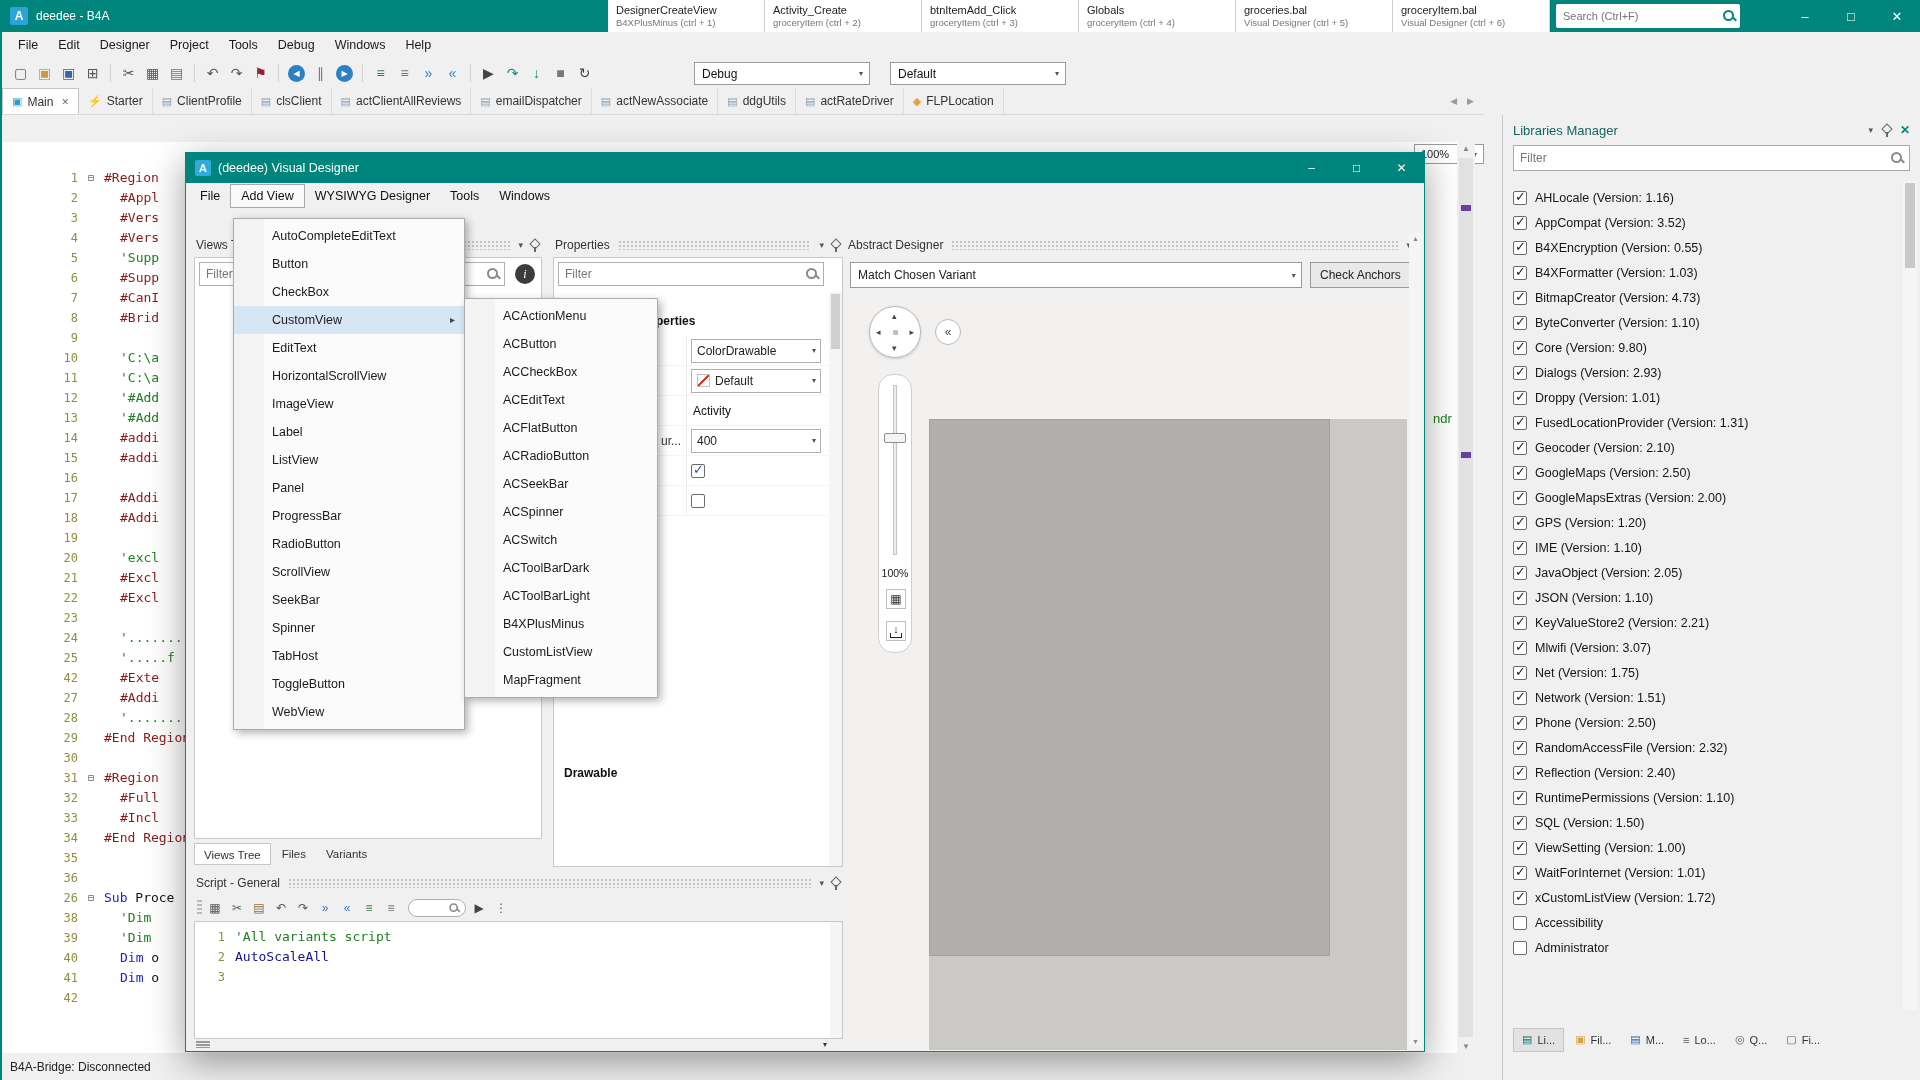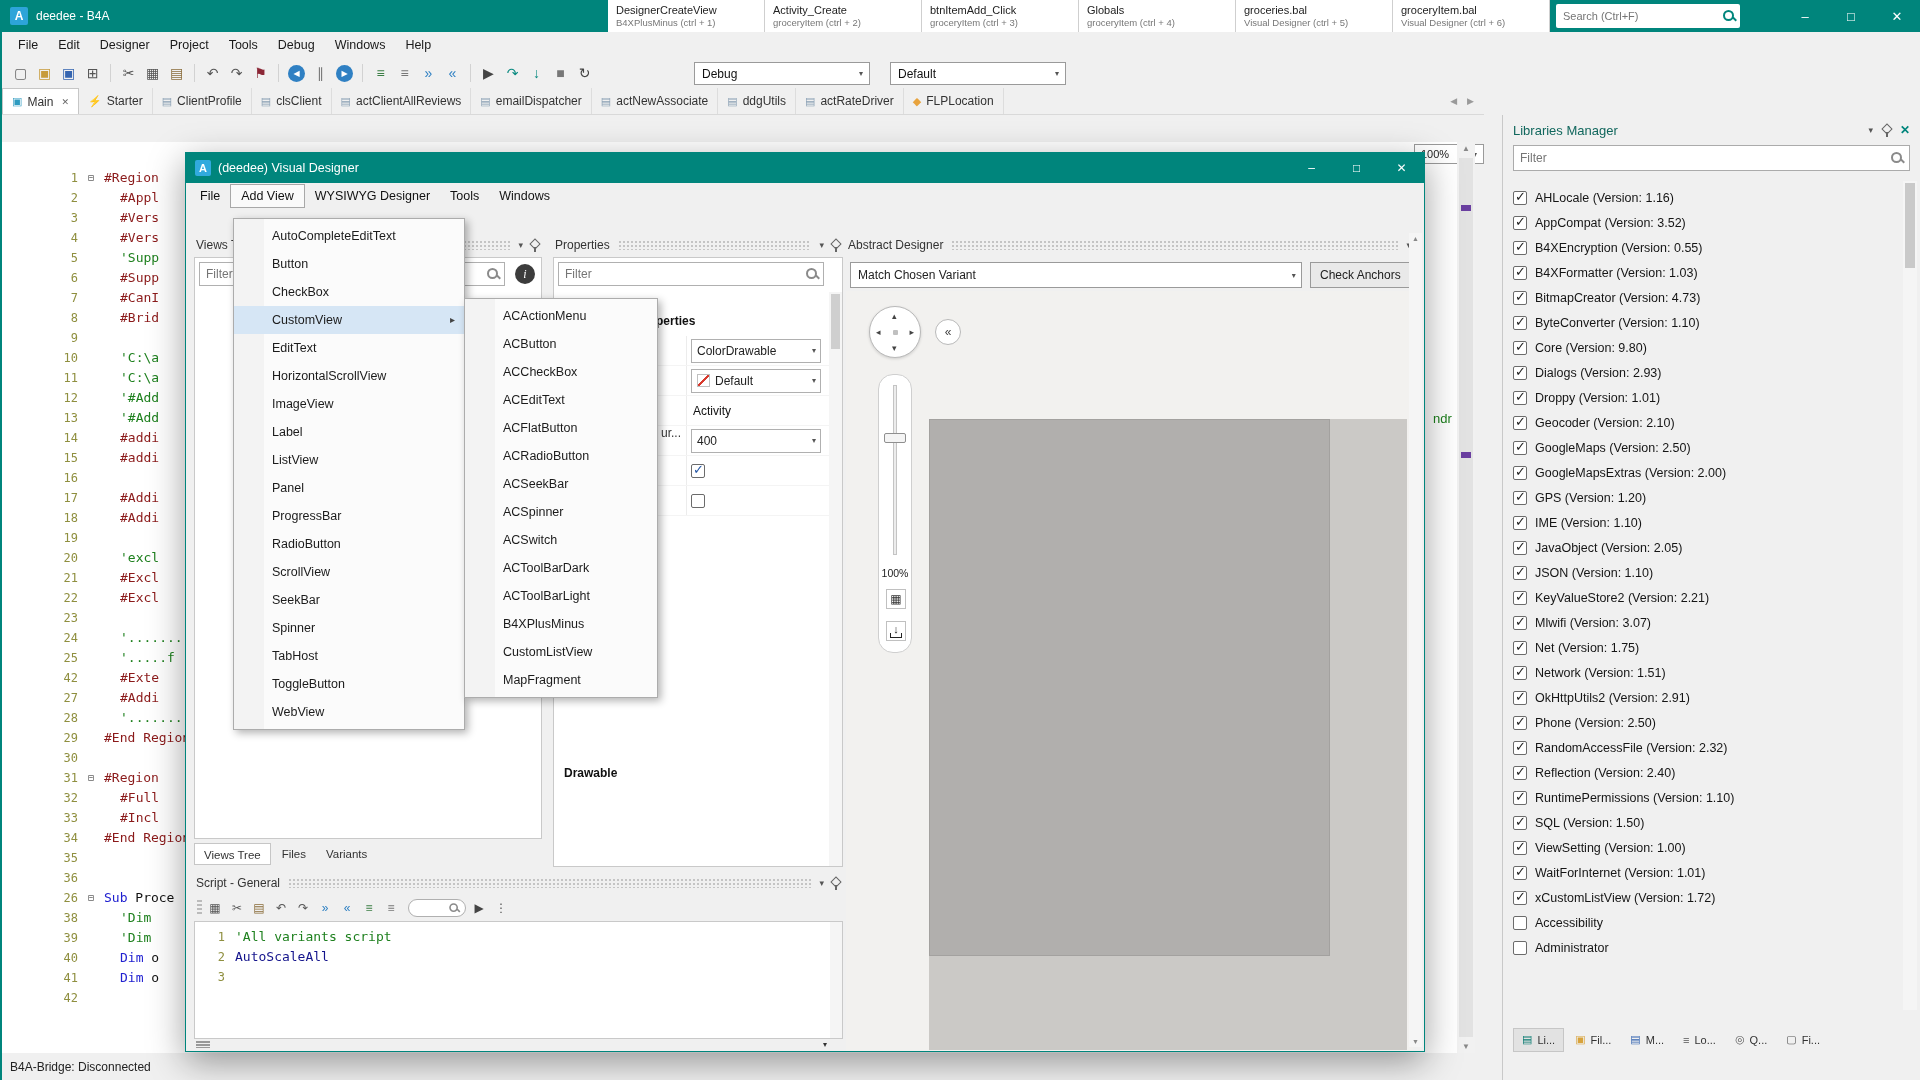--- a/index.html
+++ b/index.html
@@ -139,21 +139,21 @@
   #vtabs{position:absolute;left:8px;top:634px;height:24px;display:flex;gap:2px}
   .ptab{padding:0 9px;height:22px;line-height:22px;font-size:11.5px;color:#333}
   .ptab.act{background:#fff;border:1px solid #c6c6c6}
 
   .panel-props{position:absolute;left:367px;top:24px;width:290px;height:634px}
   .panel-props .pbody{top:24px}
   .panel-props .pfilter{right:18px}
   .grid{position:absolute;left:0;top:34px;right:13px;bottom:0;overflow:hidden}
   .ghead{font-weight:bold;font-size:12px;color:#111;padding:22px 0 8px 82px;white-space:nowrap}
   .ghead.g2{padding:250px 0 6px 10px}
-  .prow{height:30px;display:flex;align-items:flex-start;border-bottom:1px solid #f4f4f4}
+  .prow{height:30px;display:flex;align-items:center;border-bottom:1px solid #f4f4f4}
   .plab{width:132px;flex:none;font-size:12px;color:#333;text-align:right;padding-right:5px;
         overflow:hidden;white-space:nowrap}
   .pvalwrap{flex:1;border-left:1px solid #ececec;height:100%;display:flex;align-items:center;padding-left:4px}
   .vcombo{width:130px;height:24px;border:1px solid #b0b0b0;background:#fff;display:flex;align-items:center;
           font-size:12px;padding-left:5px}
   .vcombo .arrow{margin-left:auto;font-size:8px;color:#555;padding-right:4px}
   .noneic{width:13px;height:13px;border:1px solid #c0c0c0;margin-right:5px;flex:none;
           background:linear-gradient(135deg,transparent 44%,#d83a2e 44%,#d83a2e 58%,transparent 58%)}
   .ptext{font-size:12px;color:#111;padding-left:2px}
   .gscroll{position:absolute;right:0;top:34px;width:13px;bottom:0;background:#f5f5f5}
@@ -468,20 +468,24 @@
         <div class="librow">
           <span class="cb on"></span>
           <span>Dialogs (Version: 2.93)</span>
         </div>
         <div class="librow">
           <span class="cb on"></span>
           <span>Droppy (Version: 1.01)</span>
         </div>
         <div class="librow">
           <span class="cb on"></span>
+          <span>FusedLocationProvider (Version: 1.31)</span>
+        </div>
+        <div class="librow">
+          <span class="cb on"></span>
           <span>Geocoder (Version: 2.10)</span>
         </div>
         <div class="librow">
           <span class="cb on"></span>
           <span>GoogleMaps (Version: 2.50)</span>
         </div>
         <div class="librow">
           <span class="cb on"></span>
           <span>GoogleMapsExtras (Version: 2.00)</span>
         </div>
@@ -509,24 +513,20 @@
           <span class="cb on"></span>
           <span>Mlwifi (Version: 3.07)</span>
         </div>
         <div class="librow">
           <span class="cb on"></span>
           <span>Net (Version: 1.75)</span>
         </div>
         <div class="librow">
           <span class="cb on"></span>
           <span>Network (Version: 1.51)</span>
-        </div>
-        <div class="librow">
-          <span class="cb on"></span>
-          <span>OkHttpUtils2 (Version: 2.91)</span>
         </div>
         <div class="librow">
           <span class="cb on"></span>
           <span>Phone (Version: 2.50)</span>
         </div>
         <div class="librow">
           <span class="cb on"></span>
           <span>RandomAccessFile (Version: 2.32)</span>
         </div>
         <div class="librow">

